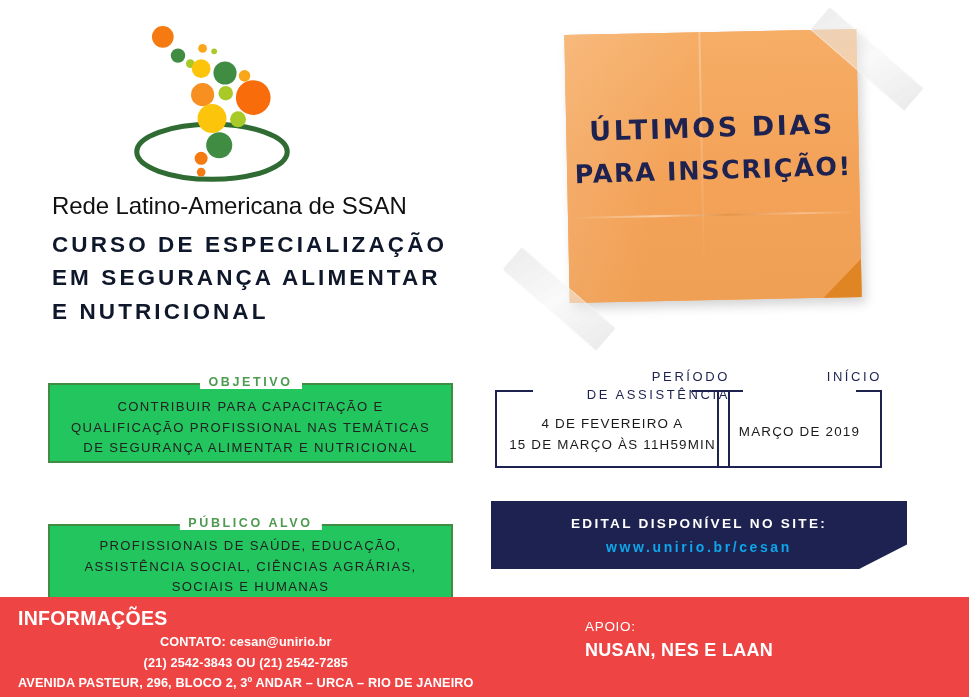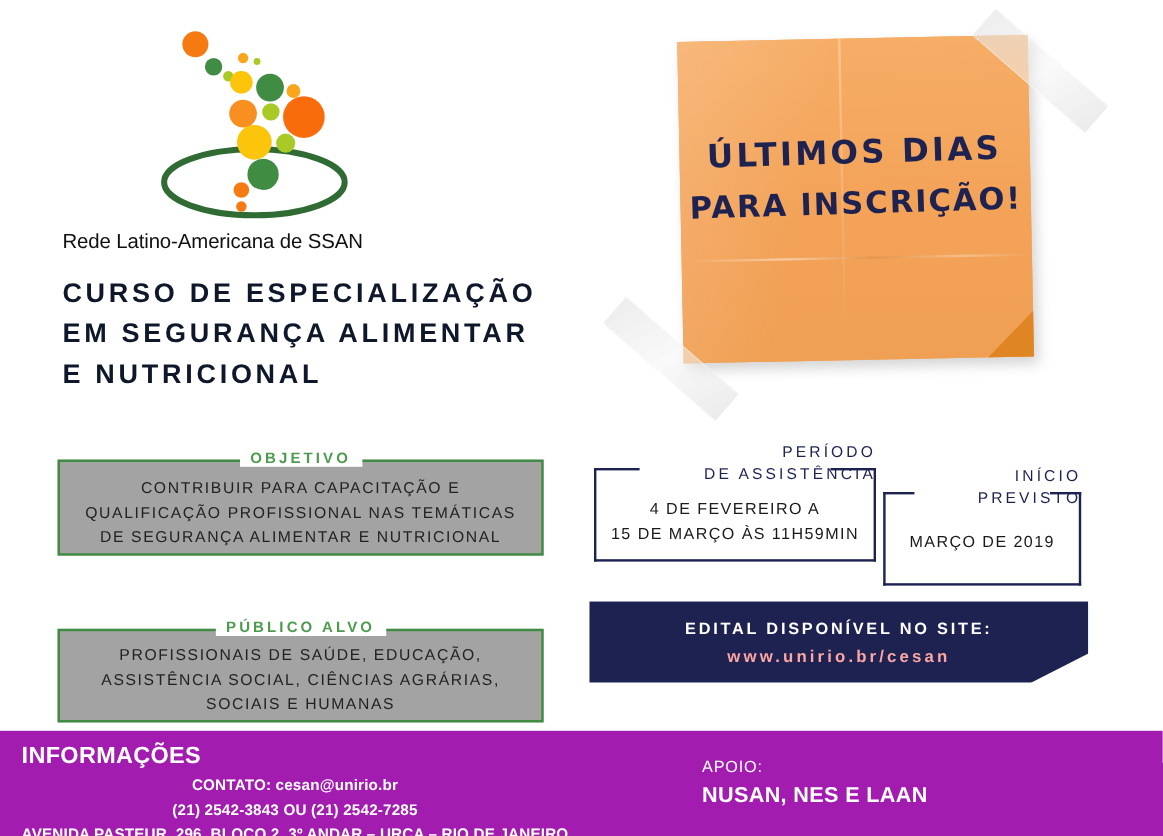--- a/index.html
+++ b/index.html
@@ -12,21 +12,21 @@
     overflow:hidden;
     -webkit-font-smoothing:antialiased;
   }
   .flyer { position:relative; width:969px; height:697px; background:#ffffff; }
 
   
   .logo-block { position:absolute; left:42px; top:18px; width:400px; }
   .logo-mark { width:250px; height:170px; display:block; margin-left:45px; }
   .logo-caption {
     margin-top:4px; padding-left:10px;
-    font-size:17px; color:#111111; letter-spacing:-0.1px;
+    font-size:24px; color:#111111; letter-spacing:-0.1px;
     font-family:"Liberation Sans", sans-serif;
     white-space:nowrap;
   }
 
   
   .course-title {
     position:absolute; left:52px; top:228px; width:430px;
     color:#0f172a;
     font-size:22.5px; font-weight:bold; letter-spacing:3.1px;
     line-height:1.48;
@@ -81,21 +81,21 @@
     position:absolute;
     background:linear-gradient(110deg, rgba(228,228,228,0.80) 0%, rgba(244,244,244,0.62) 50%, rgba(225,225,225,0.80) 100%);
     border-top:1px dotted rgba(255,255,255,0.85);
     border-bottom:1px dotted rgba(255,255,255,0.85);
     opacity:0.82;
   }
   .tape-tr { width:124px; height:30px; right:-4px; top:36px; transform:rotate(41deg); }
   .tape-bl { width:124px; height:30px; left:-8px; bottom:34px; transform:rotate(41deg); }
 
   
-  .gbox { position:absolute; border:2.4px solid #3f8c42; background:#a3a3a3; }
+  .gbox { position:absolute; border:2.4px solid #3f8c42; background:#22c55e; }
   .gbox .gtitle {
     position:absolute; left:50%; top:-10px; transform:translateX(-50%);
     background:#ffffff; padding:0 9px;
     color:#4d9b4f; font-size:12.5px; font-weight:bold;
     letter-spacing:2.6px; white-space:nowrap;
   }
   .gbox .gbody {
     color:#222222; font-size:13.1px; letter-spacing:1.35px;
     line-height:1.58; text-align:center;
     padding:0 8px;
@@ -131,49 +131,49 @@
     color:#1a1a1a; font-size:13.4px; letter-spacing:1.2px;
     line-height:1.55;
   }
   .nbox .nbody .bl { display:block; white-space:nowrap; }
 
   #box-periodo { left:495px; top:368px; width:235px; height:100px; }
   #box-periodo .nborder { top:22px; }
   #box-periodo .nstub { top:22px; width:38px; }
   #box-periodo .nbody { top:46px; }
 
-  #box-inicio { left:736px; top:368px; width:165px; height:100px;margin-top:20px; }
+  #box-inicio { left:717px; top:368px; width:165px; height:100px; }
   #box-inicio .nborder { top:22px; }
   #box-inicio .nstub { top:22px; width:26px; }
   #box-inicio .nbody { top:54px; }
 
   
   #banner-edital {
     position:absolute; left:491px; top:501px; width:416px; height:68px;
     background:#1d2250;
     clip-path:polygon(0 0, 100% 0, 100% 64%, 88.5% 100%, 0 100%);
     box-shadow:3px 4px 8px rgba(0,0,0,0.14);
   }
   #banner-edital .bl1 {
     position:absolute; left:0; right:0; top:15px;
     text-align:center; color:#ffffff;
     font-size:13.6px; font-weight:bold; letter-spacing:2.3px;
     white-space:nowrap;
   }
   #banner-edital .bl2 {
     position:absolute; left:0; right:0; top:38px;
-    text-align:center; color:#fca5a5;
+    text-align:center; color:#0ea5e9;
     font-size:14px; font-weight:bold; letter-spacing:2.6px;
     white-space:nowrap;
   }
 
   
   #footer {
-    position:absolute; left:0; bottom:0; width:969px; height:88px;
-    background:#a21caf;
+    position:absolute; left:0; bottom:0; width:969px; height:100px;
+    background:#ef4444;
   }
   .f-left { position:absolute; left:18px; top:10px; color:#ffffff; }
   .f-left .f-head {
     font-size:19.5px; font-weight:bold; letter-spacing:0.3px; margin-bottom:2px;
   }
   .f-left .f-line {
     font-size:12.7px; font-weight:bold; letter-spacing:0.15px; line-height:1.62;
     white-space:nowrap;
     text-align:center;
   }
@@ -265,21 +265,20 @@
       <span class="bl">15 DE MARÇO ÀS 11H59MIN</span>
     </div>
   </div>
 
   <div class="nbox" id="box-inicio">
     <div class="nborder"></div>
     <div class="nstub nstub-l"></div>
     <div class="nstub nstub-r"></div>
     <div class="ntitle">
       <span class="tl">INÍCIO</span>
-      <span class="tl">PREVISTO</span>
     </div>
     <div class="nbody">
       <span class="bl">MARÇO DE 2019</span>
     </div>
   </div>
 
   <div id="banner-edital">
     <div class="bl1">EDITAL DISPONÍVEL NO SITE:</div>
     <div class="bl2">www.unirio.br/cesan</div>
   </div>

